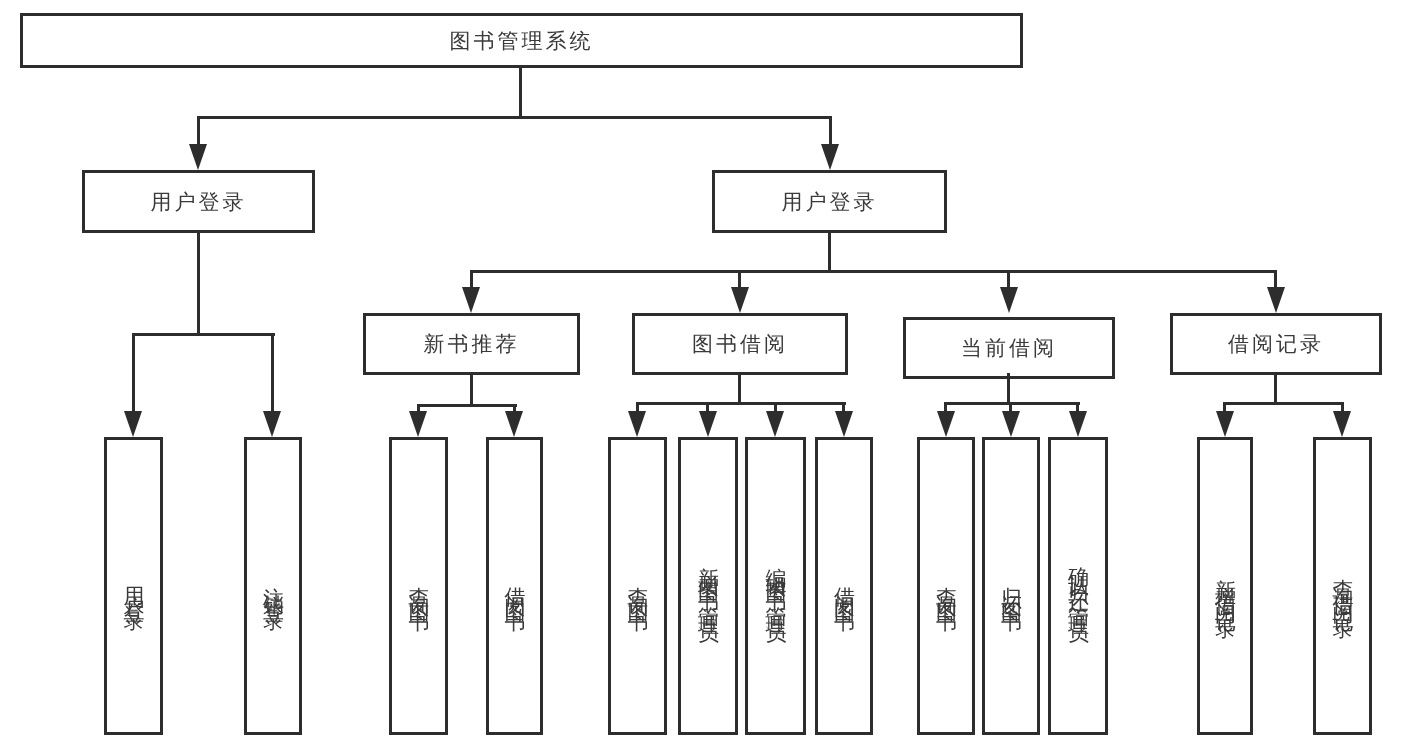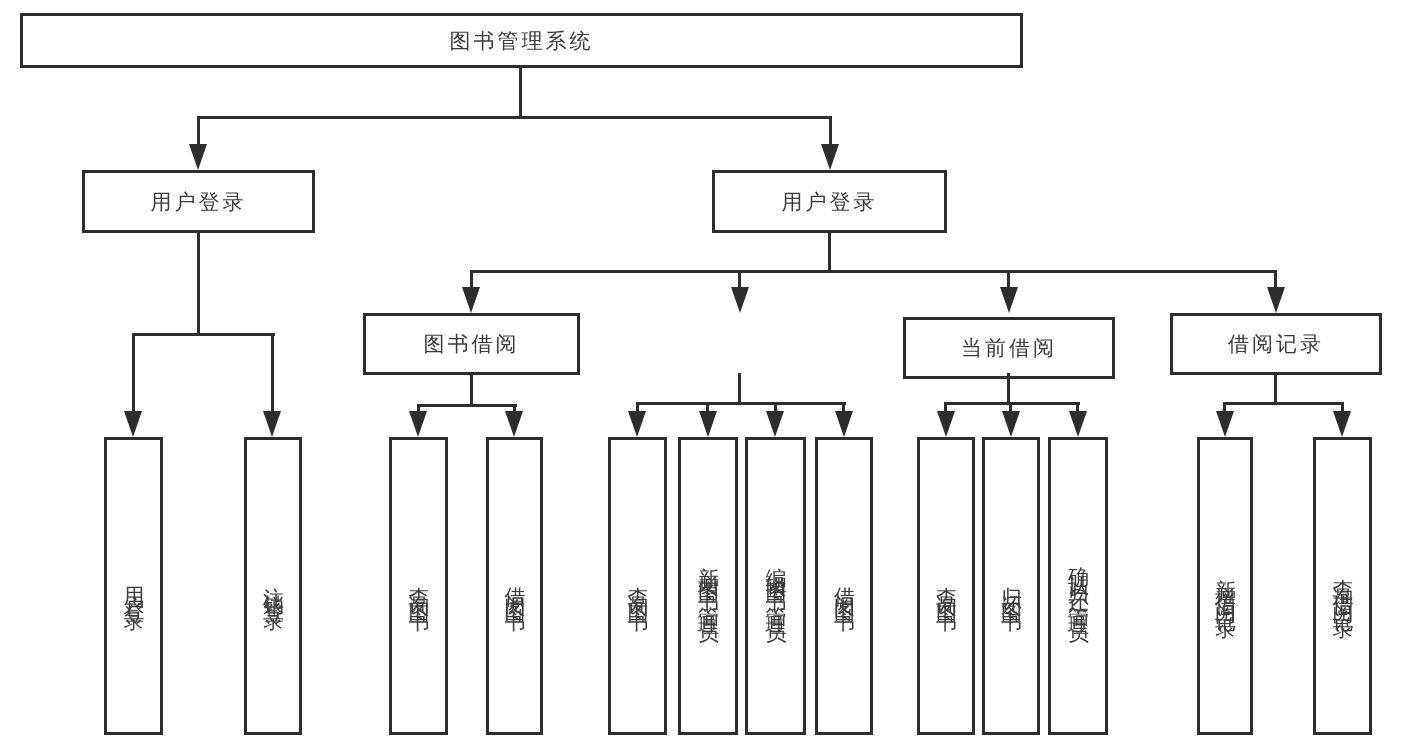--- a/index.html
+++ b/index.html
@@ -28,20 +28,23 @@
   </div>
 
   <div class="box hbox" style="left:82px;top:170px;width:233px;height:63px">
     <span>用户登录</span>
   </div>
   <div class="box hbox" style="left:712px;top:170px;width:235px;height:63px">
     <span>用户登录</span>
   </div>
 
   <div class="box hbox" style="left:363px;top:313px;width:217px;height:62px">
+    <span>新书推荐</span>
+  </div>
+  <div class="box hbox" style="left:632px;top:313px;width:216px;height:62px">
     <span>图书借阅</span>
   </div>
   <div class="box hbox" style="left:903px;top:317px;width:212px;height:62px">
     <span>当前借阅</span>
   </div>
   <div class="box hbox" style="left:1170px;top:313px;width:212px;height:62px">
     <span>借阅记录</span>
   </div>
 
   <div class="box leaf" style="left:104px;width:59px">

